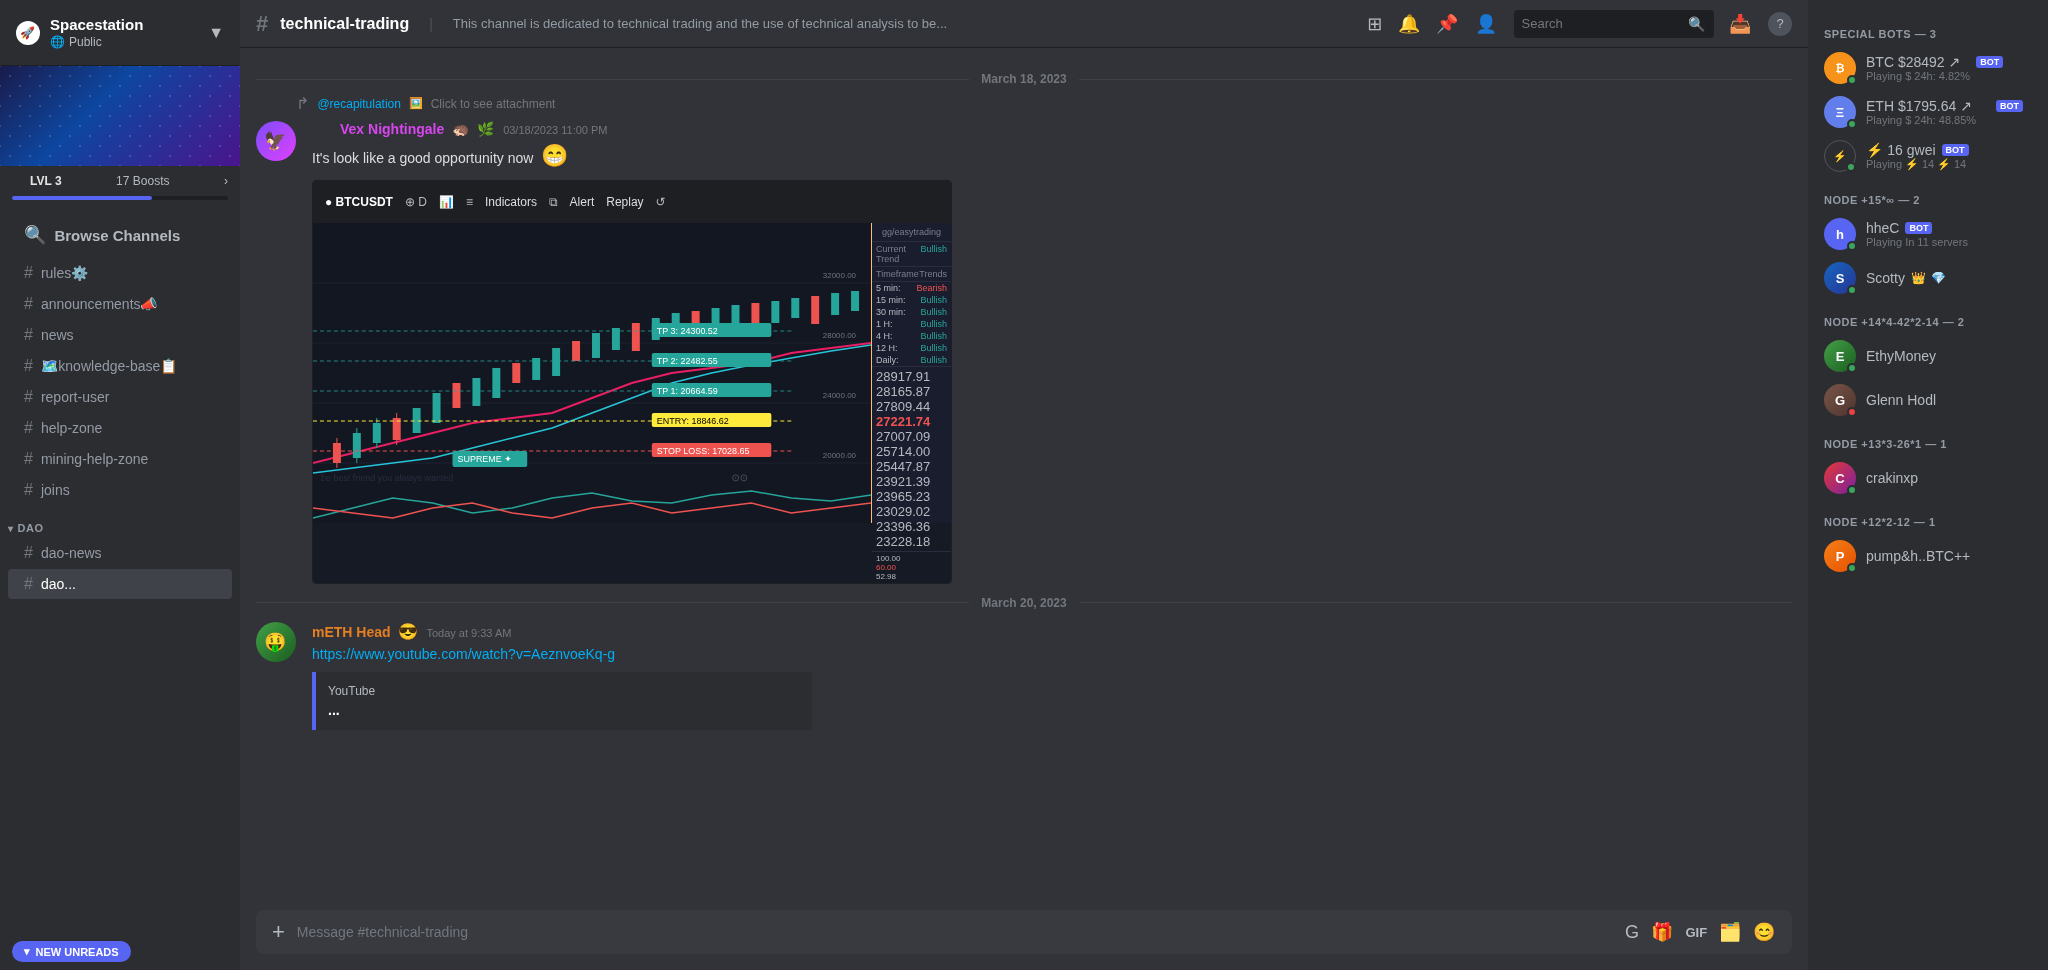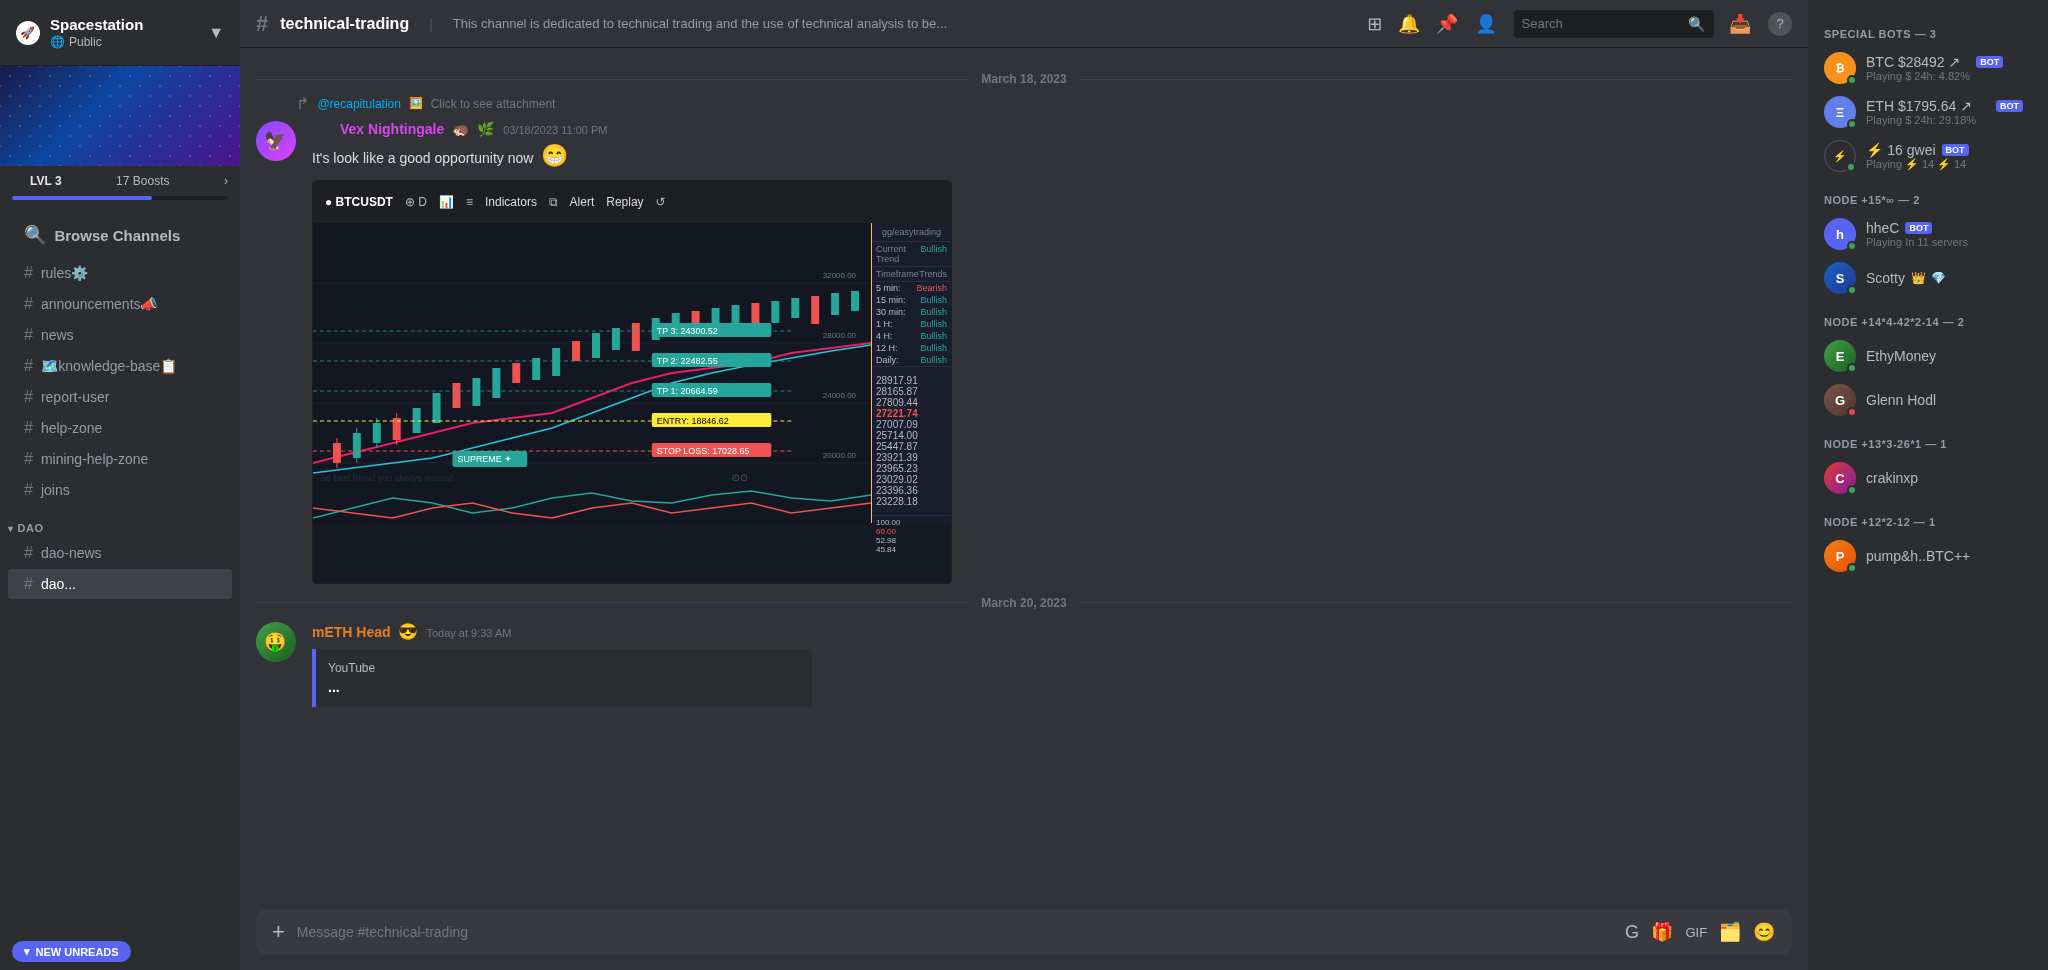--- a/index.html
+++ b/index.html
@@ -599,21 +599,21 @@
               </div>
               <div class="chart-side-row">
                 <span>12 H:</span>
                 <span class="bullish">Bullish</span>
               </div>
               <div class="chart-side-row">
                 <span>Daily:</span>
                 <span class="bullish">Bullish</span>
               </div>
 
-              <div style="padding:8px 4px; font-size:10px; color:#b5bac1; border-top:1px solid #2a2d3e;">
+              <div style="padding:2px 4px; font-size:13px; color:#b5bac1; border-top:1px solid #2a2d3e;">
                 <div>28917.91</div>
                 <div>28165.87</div>
                 <div>27809.44</div>
                 <div style="color:#ef5350;font-weight:bold;">27221.74</div>
                 <div>27007.09</div>
                 <div>25714.00</div>
                 <div>25447.87</div>
                 <div>23921.39</div>
                 <div>23965.23</div>
                 <div>23029.02</div>
@@ -642,37 +642,40 @@
     <div class="message-group">
       <div class="avatar avatar-meth">🤑</div>
       <div class="message-content">
         <div class="message-header">
           <span class="message-author" style="color:#e67e22;">
             <span>mETH Head</span>
             <span style="font-size:16px; margin-left:4px;">😎</span>
           </span>
           <span class="message-timestamp">Today at 9:33 AM</span>
         </div>
+        <div class="message-text">
+          <a href="#">https://www.youtube.com/watch?v=AeznvoeKq-g</a>
+        </div>
         <div class="link-preview">
           <div class="link-preview-source">YouTube</div>
           <div class="link-preview-title">...</div>
         </div>
       </div>
     </div>
 
   </div>
 
   <div class="message-input-area">
     <div class="message-input-box">
       <span class="input-plus">+</span>
       <input class="input-field" type="text" placeholder="Message #technical-trading" style="">
       <div class="input-icons">
         <span class="input-icon" title="Grammarly">G</span>
         <span class="input-icon" title="Gift">🎁</span>
-        <span class="input-icon" title="GIF" style="font-size:13px; font-weight:400; color:#b5bac1;">GIF</span>
+        <span class="input-icon" title="GIF" style="font-size:13px; font-weight:700; color:#b5bac1;">GIF</span>
         <span class="input-icon" title="Sticker">🗂️</span>
         <span class="input-icon" title="Emoji">😊</span>
       </div>
     </div>
   </div>
 </div>
 
 <div class="right-panel thin-scroll">
 
   <div class="member-category">SPECIAL BOTS — 3</div>
@@ -694,21 +697,21 @@
   <div class="member-item">
     <div class="member-avatar" style="background:#627eea;">
       <span style="color:#fff; font-weight:700; font-size:13px;">Ξ</span>
       <div class="status-dot status-online"></div>
     </div>
     <div>
       <div style="display:flex; align-items:center; gap:20px;">
         <span class="member-name">ETH $1795.64 ↗</span>
         <span class="bot-badge">BOT</span>
       </div>
-      <div class="member-sub">Playing $ 24h: 29.18%</div>
+      <div class="member-sub">Playing $ 24h: 48.85%</div>
     </div>
   </div>
 
   <div class="member-item">
     <div class="member-avatar" style="background:#2b2d31; border:1px solid #4f545c;">
       <span style="color:#fff; font-size:11px;">⚡</span>
       <div class="status-dot status-online"></div>
     </div>
     <div>
       <div style="display:flex; align-items:center; gap:2px;">

